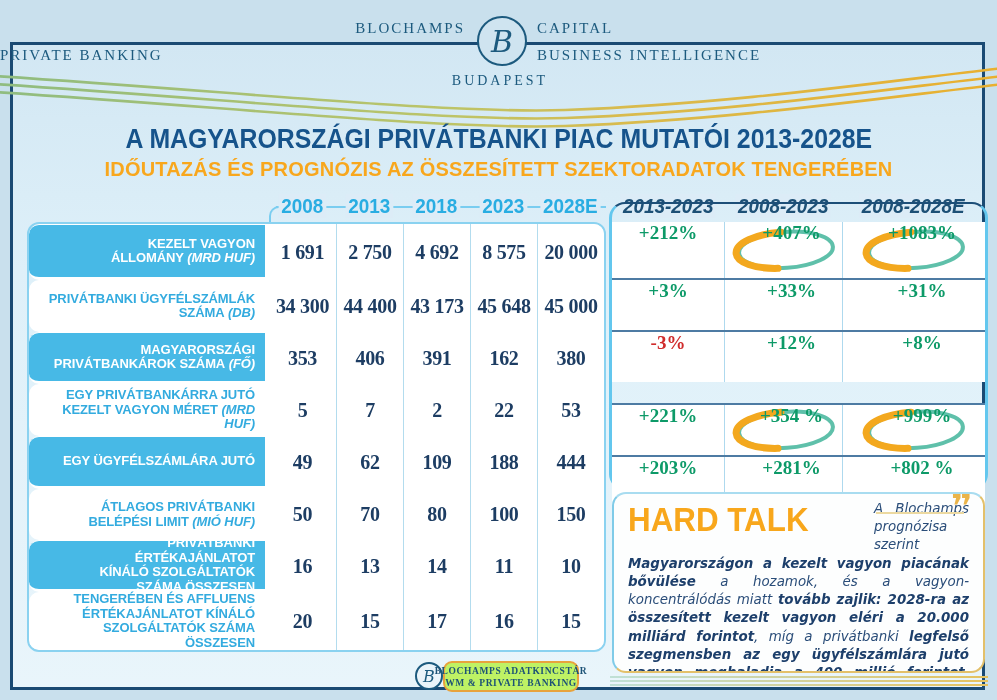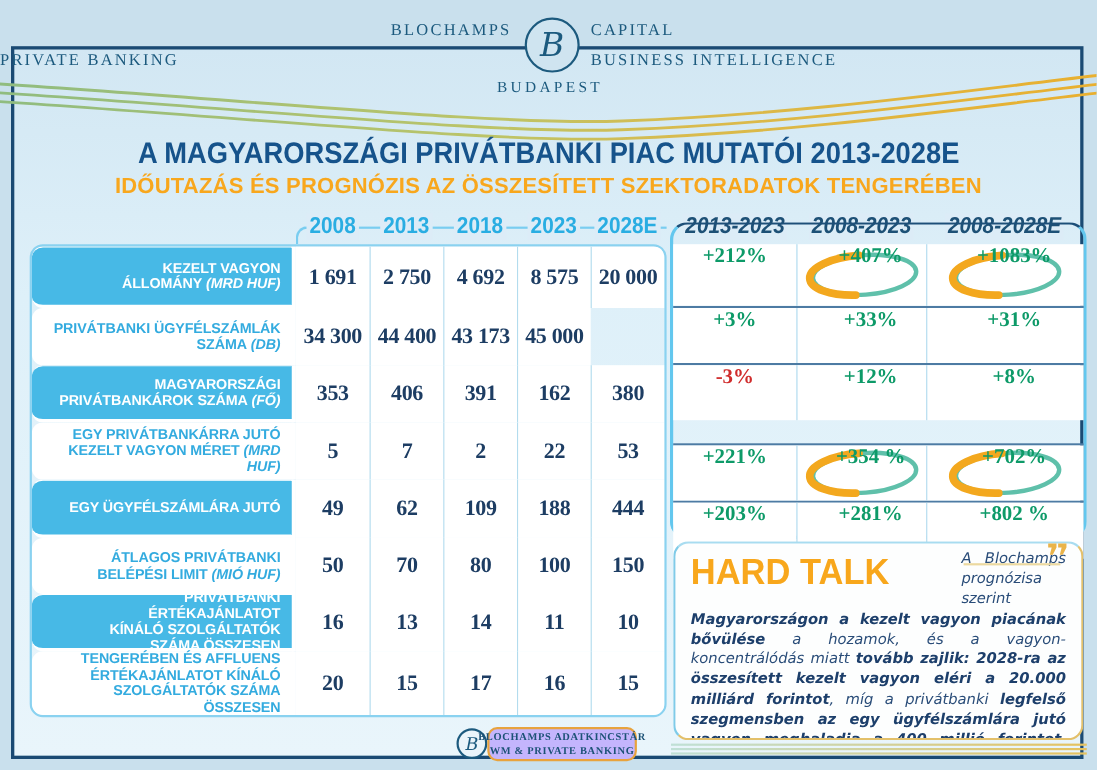--- a/index.html
+++ b/index.html
@@ -116,21 +116,21 @@
   .bottom-line{left:610px;width:378px;height:2px;z-index:5;
     background:linear-gradient(90deg,#bfe0d6,#e5c25f);}
   
   #footer-logo{
     left:415px;top:662px;width:28px;height:28px;border-radius:50%;z-index:10;box-sizing:border-box;
     border:2px solid #1c5a7e;background:#eaf4fa;display:flex;align-items:center;justify-content:center;
     font-family:"DejaVu Serif",serif;font-style:italic;font-size:16px;color:#1c5a7e;
   }
   #footer-badge{
     left:443px;top:661px;width:136px;height:31px;z-index:10;box-sizing:border-box;
-    border:2px solid #e8a33d;border-radius:9px;background:#c4b5fd;
+    border:2px solid #e8a33d;border-radius:9px;background:#bef264;
     display:flex;flex-direction:column;align-items:center;justify-content:center;
     font-family:"Liberation Serif",serif;font-weight:600;font-size:9.5px;letter-spacing:.6px;
     color:#1c5276;line-height:12px;white-space:nowrap;
   }
 </style>
 </head>
 <body>
 
 <div class="abs" id="inner-bg"></div>
 <div class="abs" id="page-border"></div>
@@ -190,20 +190,21 @@
       <div class="val shade-a">20 000</div>
     </div>
     <div class="t-row" style="height: 52px;">
       <div class="lbl lbl-white">
         <div>PRIVÁTBANKI ÜGYFÉLSZÁMLÁK</div>
         <div>SZÁMA<span class="unit">&nbsp;(DB)</span></div>
       </div>
       <div class="val shade-b">34 300</div>
       <div class="val shade-b">44 400</div>
       <div class="val shade-b">43 173</div>
+      <div class="val shade-b">45 648</div>
       <div class="val shade-b">45 000</div>
     </div>
     <div class="t-row" style="height: 52px;">
       <div class="lbl lbl-cyan">
         <div>MAGYARORSZÁGI</div>
         <div>PRIVÁTBANKÁROK SZÁMA<span class="unit">&nbsp;(FŐ)</span></div>
       </div>
       <div class="val shade-a">353</div>
       <div class="val shade-a">406</div>
       <div class="val shade-a">391</div>
@@ -327,21 +328,21 @@
           </svg>
           <span>+354 %</span>
         </div>
         <div class="chg green shade-b" style="flex: 0 0 143px;">
           <svg width="104" height="46" viewBox="0 0 104 46">
             <g transform="rotate(-4 52 23)">
               <ellipse cx="54" cy="23" rx="47" ry="18" fill="none" stroke="#5fc0aa" stroke-width="4"></ellipse>
               <ellipse cx="50" cy="23" rx="46" ry="18" fill="none" stroke="#f3a81e" stroke-width="7" stroke-linecap="round" stroke-dasharray="100 121" stroke-dashoffset="-58"></ellipse>
             </g>
           </svg>
-          <span>+702%</span>
+          <span>+999%</span>
         </div>
       </div>
       <div class="c-row" style="height: 53px;">
         <div class="chg green shade-a" style="flex: 0 0 112px;">
           <span>+203%</span>
         </div>
         <div class="chg green shade-a" style="flex: 0 0 118px;">
           <span>+281%</span>
         </div>
         <div class="chg green shade-a" style="flex: 0 0 143px;">

